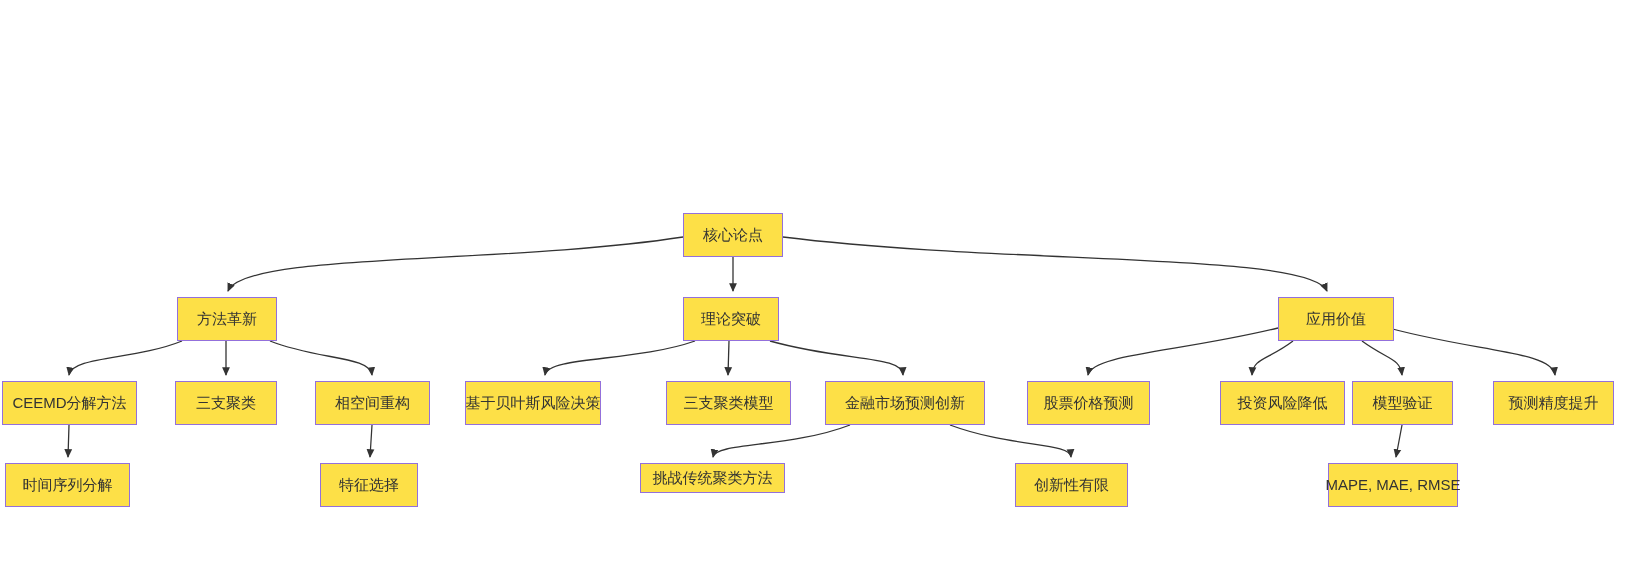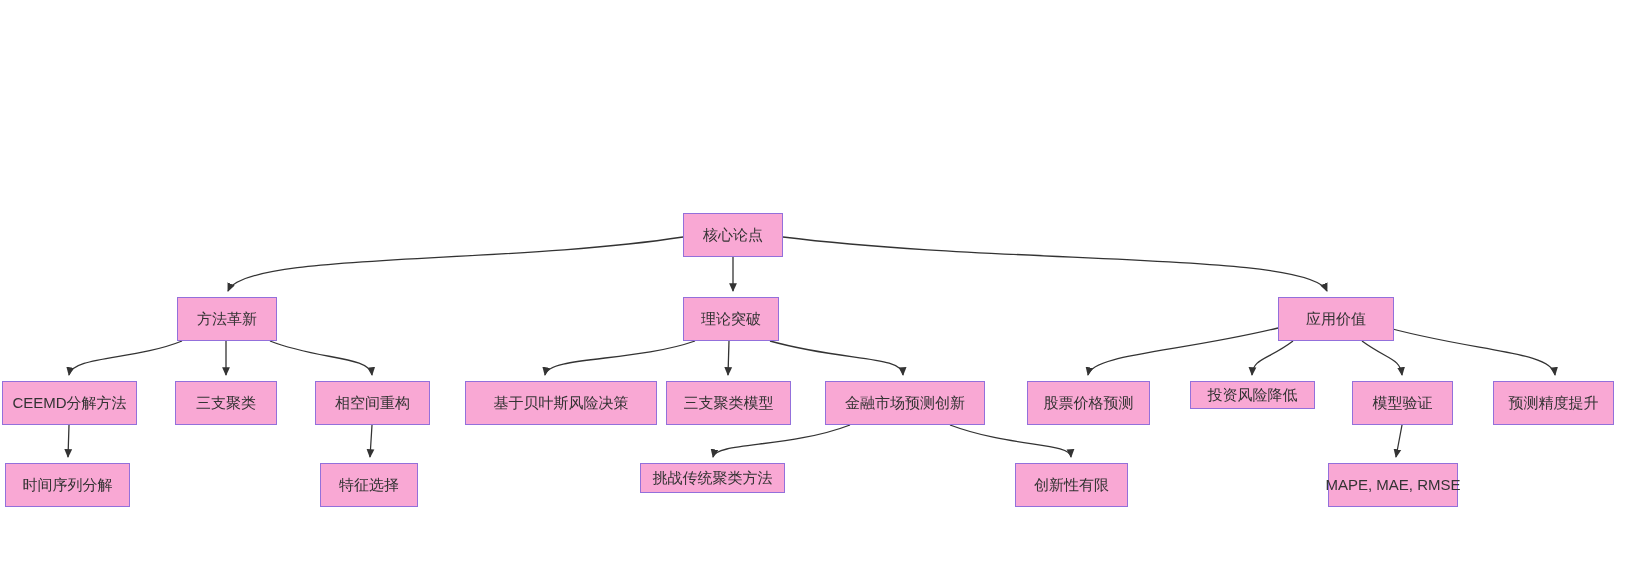--- a/index.html
+++ b/index.html
@@ -17,21 +17,21 @@
   }
   .edge-layer {
     position: absolute;
     left: 0; top: 0;
     width: 1628px;
     height: 576px;
   }
   .node {
     position: absolute;
     box-sizing: border-box;
-    background: #f9a8d4;
+    background: #fde047;
     border: 1px solid #9370DB;
     color: #333333;
     font-size: 15px;
     display: flex;
     align-items: center;
     justify-content: center;
     text-align: center;
     white-space: nowrap;
     line-height: 1.2;
   }
@@ -76,29 +76,29 @@
   <div class="node" style="left:683px;top:297px;width:96px;height:44px">理论突破</div>
 
   <div class="node" style="left:1278px;top:297px;width:116px;height:44px">应用价值</div>
 
   <div class="node" style="left:2px;top:381px;width:135px;height:44px">CEEMD分解方法</div>
 
   <div class="node" style="left:175px;top:381px;width:102px;height:44px">三支聚类</div>
 
   <div class="node" style="left:315px;top:381px;width:115px;height:44px">相空间重构</div>
 
-  <div class="node" style="left:465px;top:381px;width:192px;height:44px">基于贝叶斯风险决策</div>
+  <div class="node" style="left:465px;top:381px;width:136px;height:44px">基于贝叶斯风险决策</div>
 
   <div class="node" style="left:666px;top:381px;width:125px;height:44px">三支聚类模型</div>
 
   <div class="node" style="left:825px;top:381px;width:160px;height:44px">金融市场预测创新</div>
 
   <div class="node" style="left:1027px;top:381px;width:123px;height:44px">股票价格预测</div>
 
-  <div class="node" style="left:1190px;top:381px;width:125px;height:28px">投资风险降低</div>
+  <div class="node" style="left:1220px;top:381px;width:125px;height:44px">投资风险降低</div>
 
   <div class="node" style="left:1352px;top:381px;width:101px;height:44px">模型验证</div>
 
   <div class="node" style="left:1493px;top:381px;width:121px;height:44px">预测精度提升</div>
 
   <div class="node" style="left:5px;top:463px;width:125px;height:44px">时间序列分解</div>
 
   <div class="node" style="left:320px;top:463px;width:98px;height:44px">特征选择</div>
 
   <div class="node" style="left:640px;top:463px;width:145px;height:30px">挑战传统聚类方法</div>

